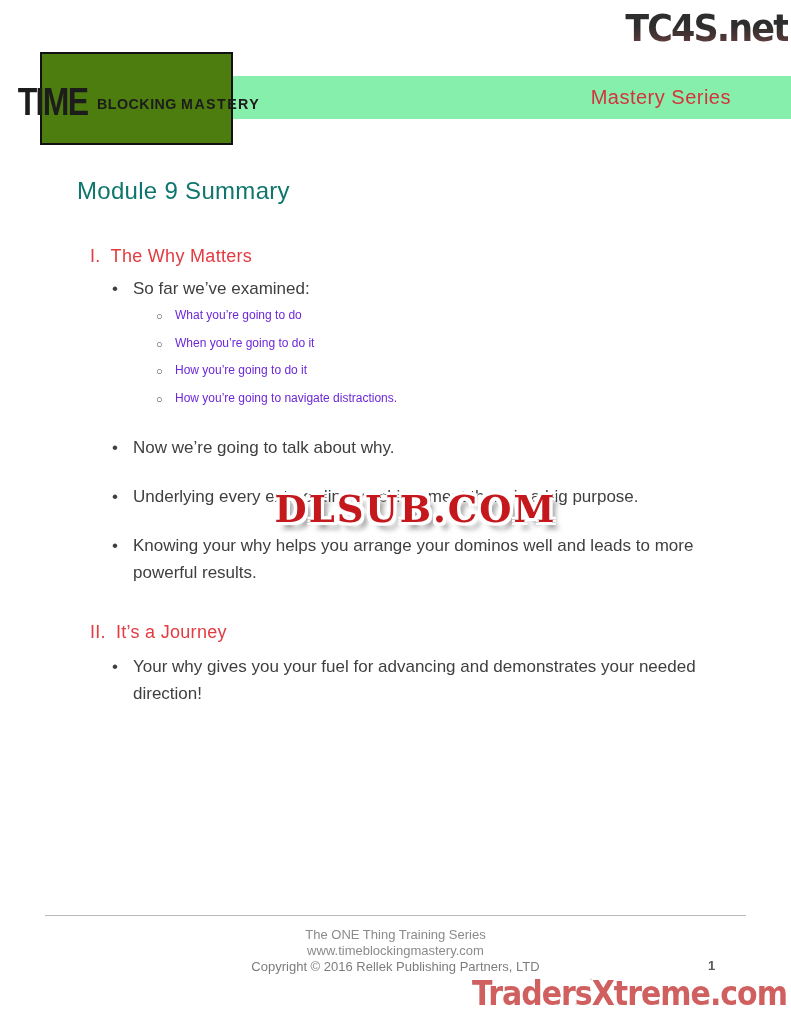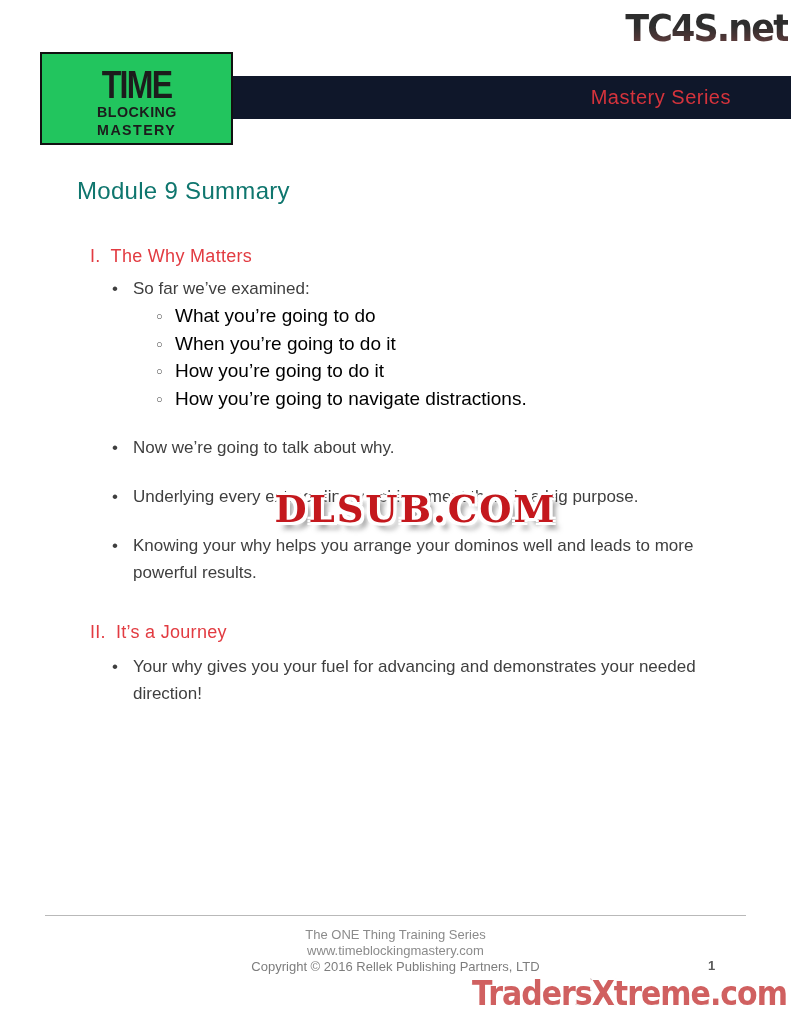--- a/index.html
+++ b/index.html
@@ -43,31 +43,31 @@
     paint-order:stroke fill;
     text-shadow:
       -3px -3px 1px #fff, 3px -3px 1px #fff, -3px 3px 1px #fff, 3px 3px 1px #fff,
       0 -4px 1px #fff, 0 4px 1px #fff, -4px 0 1px #fff, 4px 0 1px #fff;
     transform:scaleY(1.12);
   }
 
   
   .banner-bar {
     position:absolute; left:231px; top:76px; right:0; height:43px;
-    background:#0f172a;
+    background:#86efac;
     display:flex; align-items:center; justify-content:flex-end;
     padding-right:60px;
   }
   .banner-bar .banner-label {
     color:#d5333c; font-size:20px; letter-spacing:.5px;
   }
   .logo-box {
     position:absolute; left:40px; top:52px; width:193px; height:93px;
-    background:#22c55e; border:2px solid #111;
-    display:flex; flex-direction:column; align-items:center; justify-content:center;
+    background:#4d7c0f; border:2px solid #111;
+    display:flex; flex-direction:row; align-items:center; justify-content:center;
     z-index:2; padding-top:8px;
   }
   .logo-time {
     font-size:39px; font-weight:800; letter-spacing:-2px; color:#1c1c1c;
     line-height:.88; transform:scaleX(.82);
   }
   .logo-blocking {
     font-size:15px; font-weight:600; letter-spacing:.5px; color:#1c1c1c;
     line-height:1.05; transform:scaleX(.95); margin-top:2px;
   }
@@ -107,21 +107,21 @@
     content:"•";
     position:absolute; left:-21px; top:0;
     font-size:17px; color:#3f3f3f;
   }
   ul.lvl2 {
     list-style:none;
     margin:0; padding-left:42px;
   }
   ul.lvl2 > li {
     position:relative;
-    font-size:19px; line-height:27.5px; color:#000000;
+    font-size:12px; line-height:27.5px; color:#6d28d9;
   }
   ul.lvl2 > li::before {
     content:"○";
     position:absolute; left:-19px; top:1px;
     font-size:11px; color:#3f3f3f;
   }
 
   
   .footer-rule {
     position:absolute; top:915px; left:45px; width:701px; height:1px;

